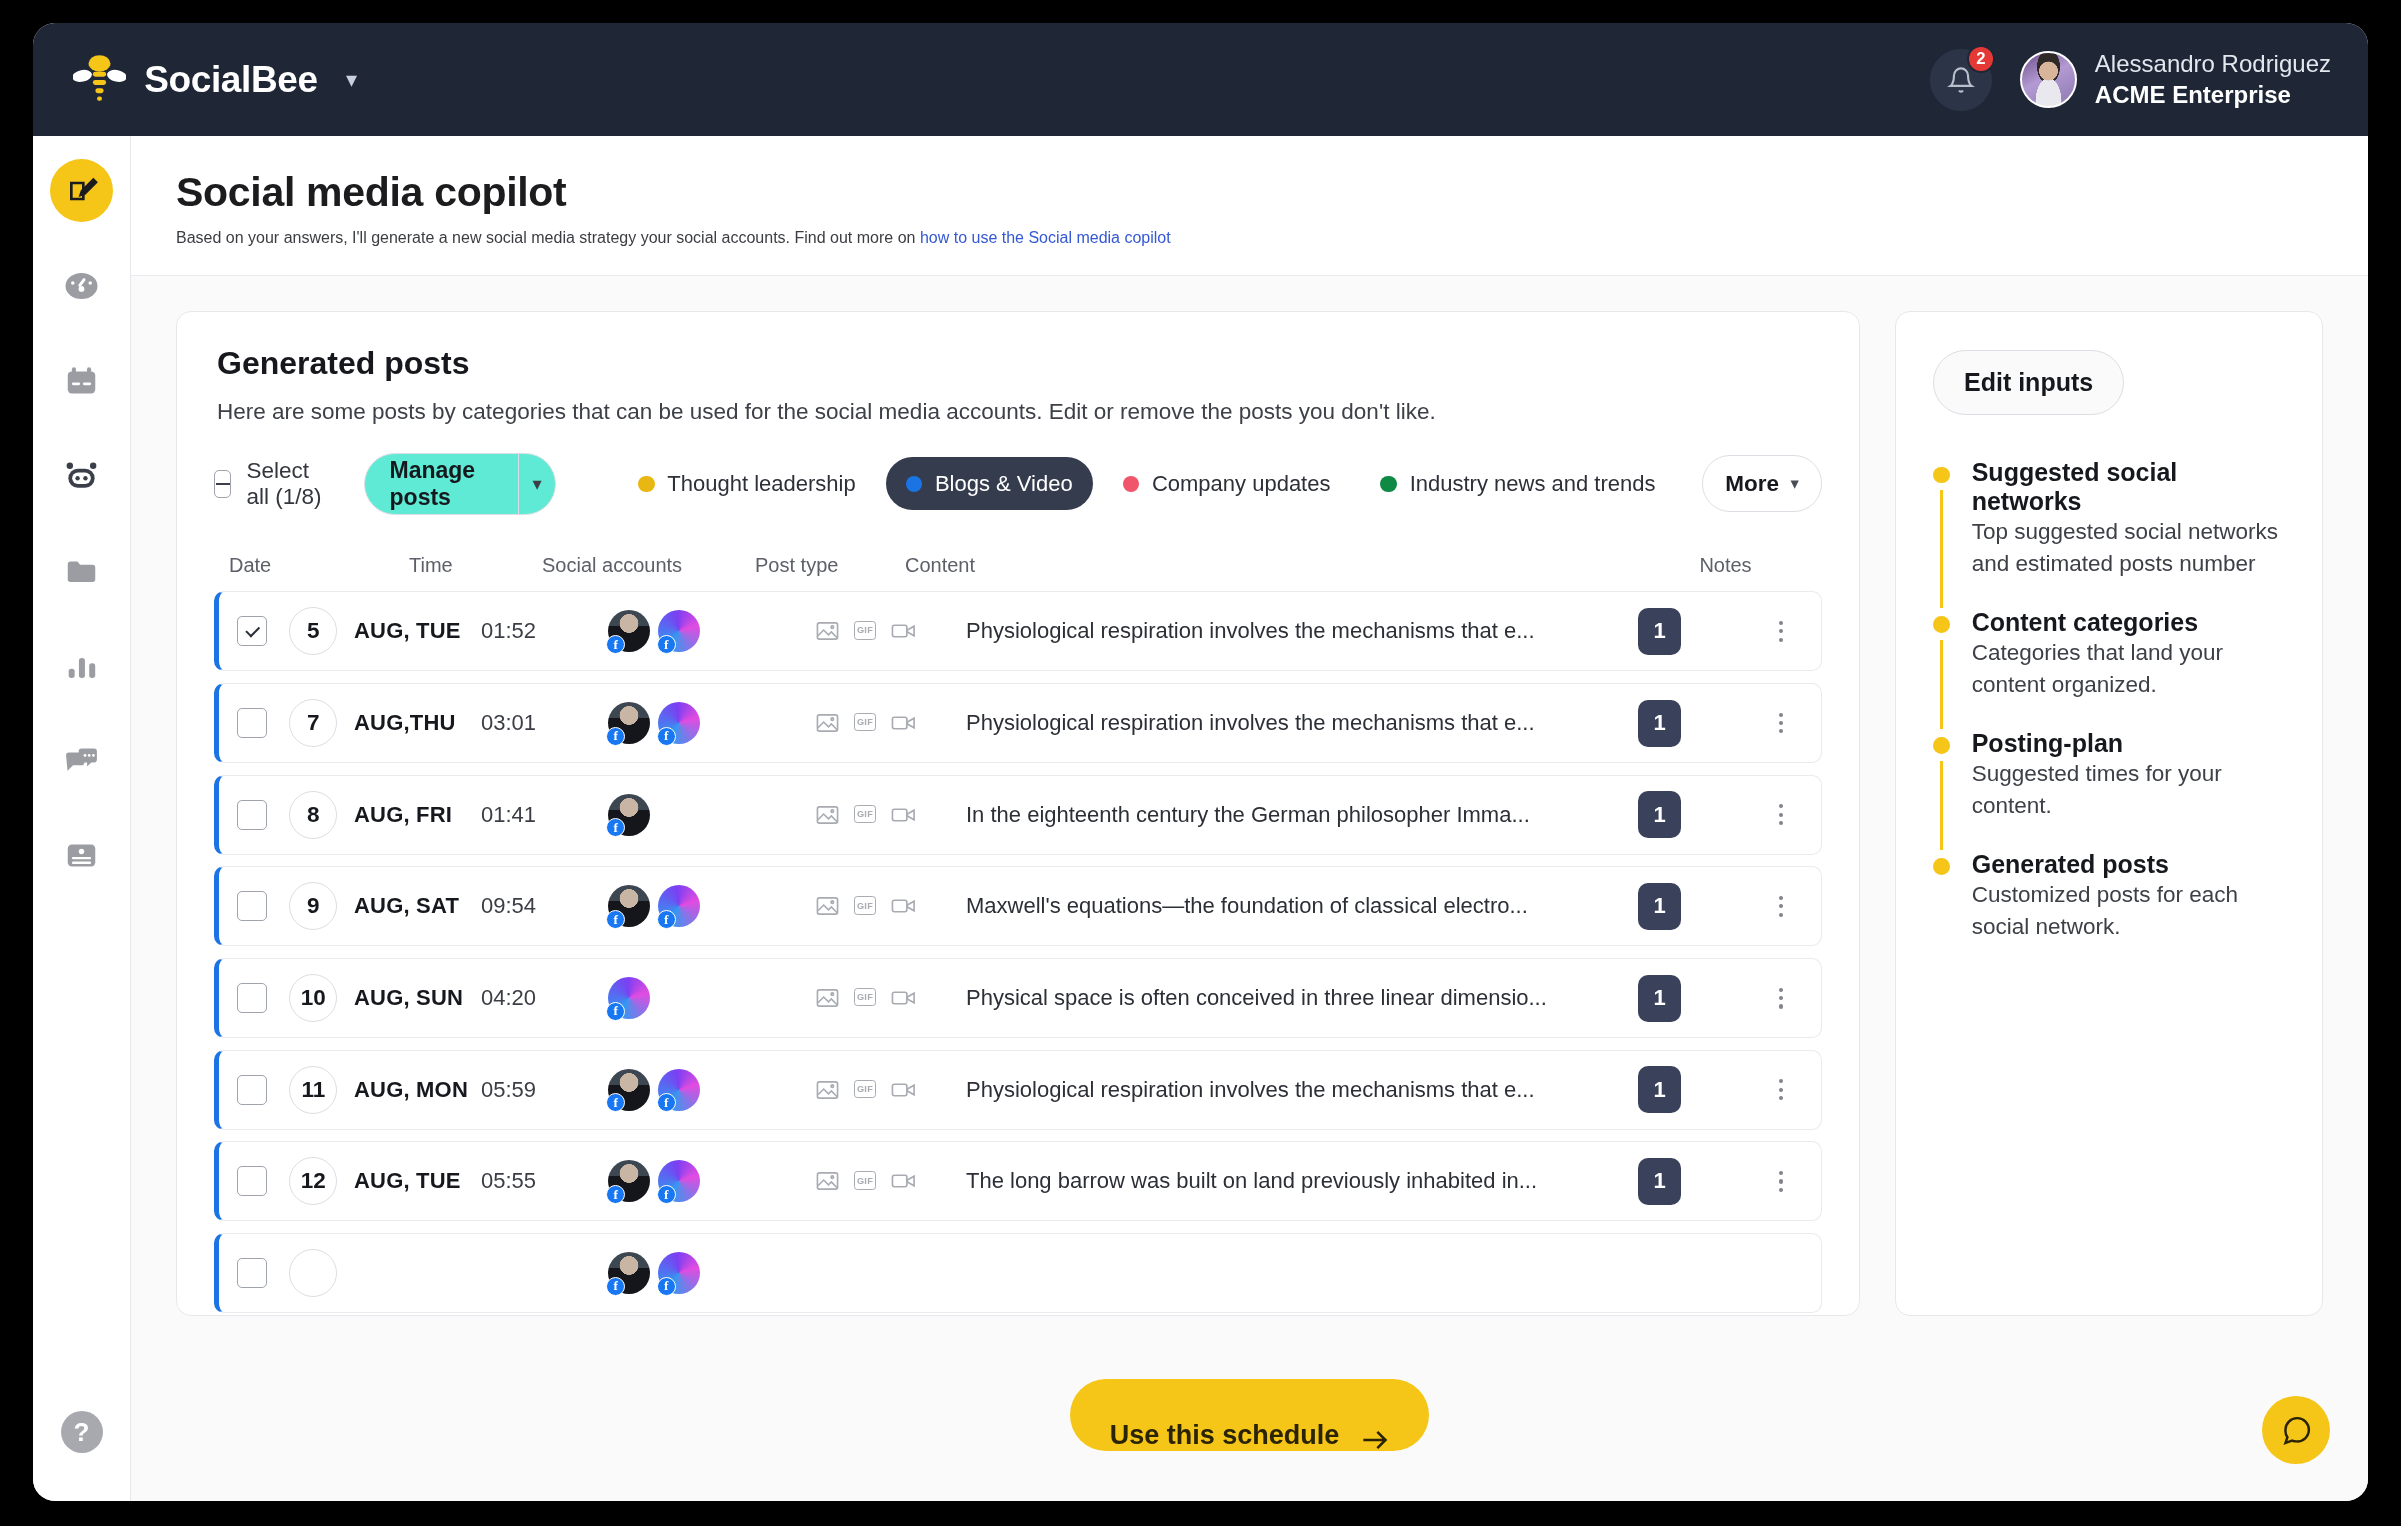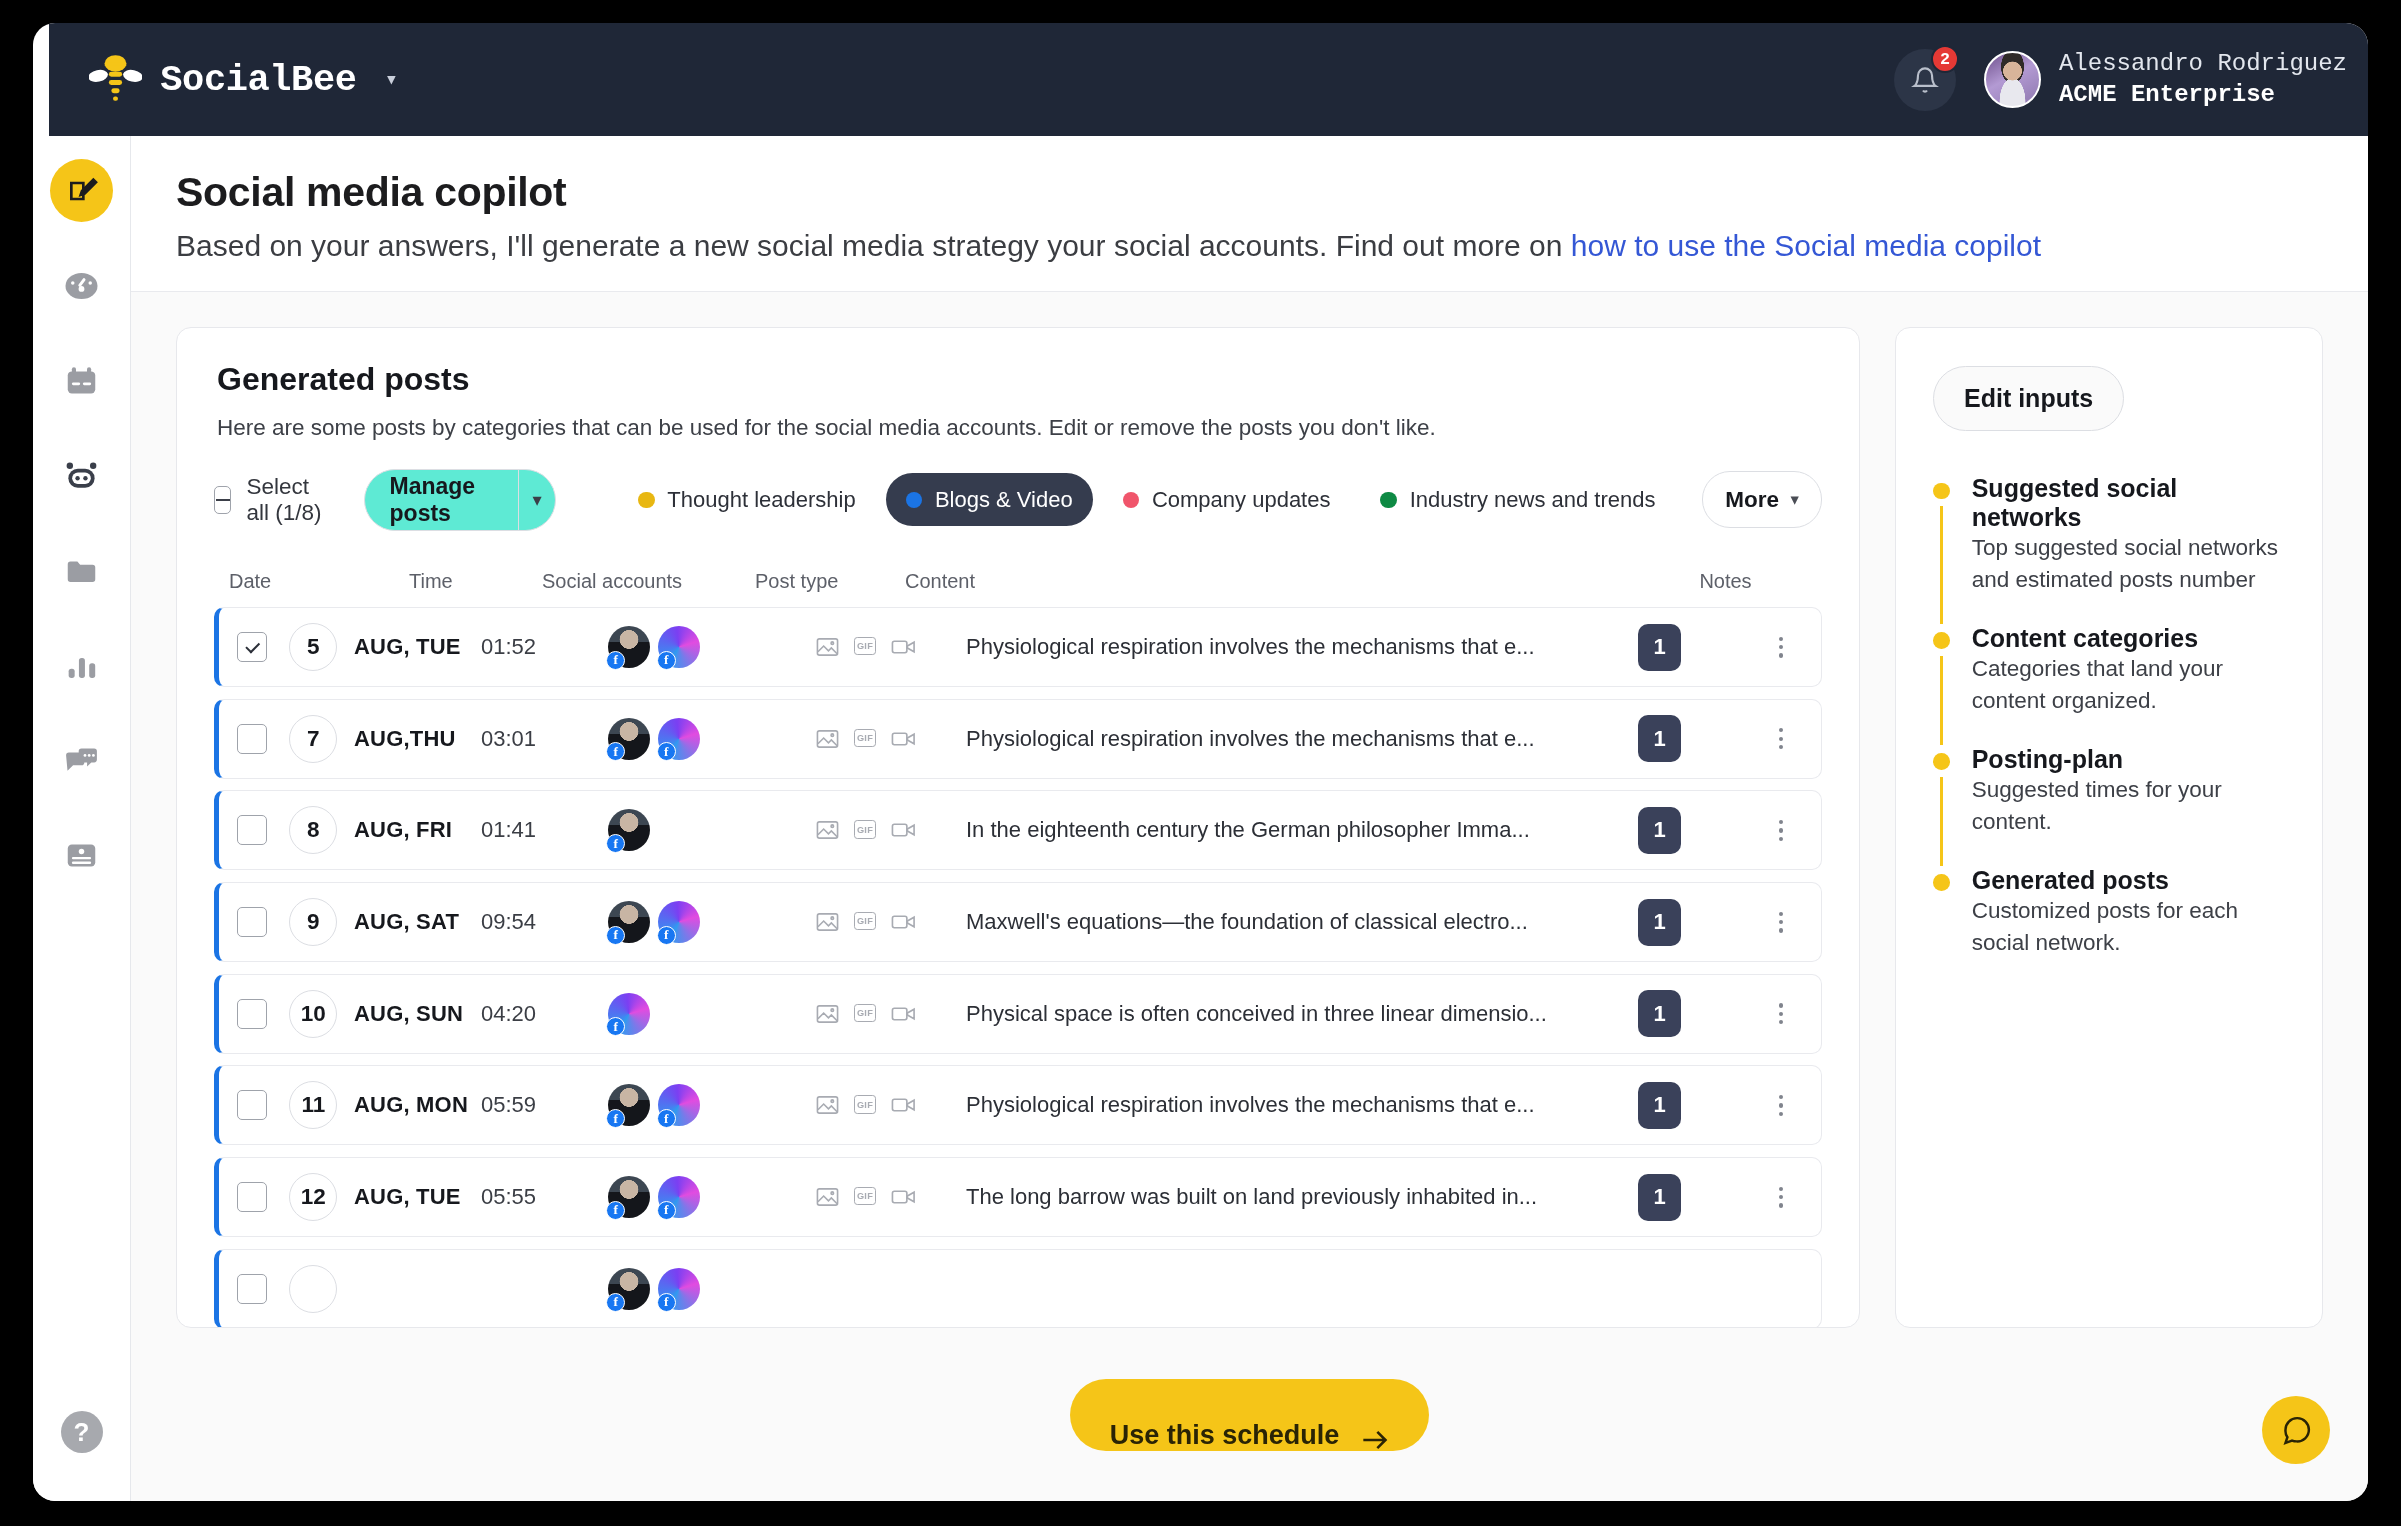--- a/index.html
+++ b/index.html
@@ -19,26 +19,25 @@
     left: 33px; top: 23px;
     width: 2335px; height: 1478px;
     background: #fff;
     border-radius: 22px;
     overflow: hidden;
     box-shadow: 0 6.7px 42px rgba(0,0,0,.55);
   }
 
   
   .topbar {
-    position: absolute; left: 16px; top: 0;
+    position: absolute; left: 0; top: 0;
     width: 100%; height: 113px;
     background: #1f2737;
     display: flex; align-items: center;
     padding: 0 37px 0 40px;
-    font-family: Liberation Mono, monospace;
   }
   .brand { display: flex; align-items: center; gap: 18.3px; }
   .bee-logo { width: 53px; height: 52px; position: relative; }
   .brand-name {
     color: #fff; font-size: 37px; font-weight: 700; letter-spacing: -0.4px;
   }
   .brand-caret { color: #c9cfdb; font-size: 22px; margin-left: 10px; }
   .topbar-right { margin-left: auto; display: flex; align-items: center; gap: 28px; }
   .bell-wrap {
     position: relative; width: 62px; height: 62px; border-radius: 50%;
@@ -92,21 +91,21 @@
     position: absolute; left: 98px; top: 113px;
     width: calc(100% - 98px); height: calc(100% - 113px);
     background: #fafafa;
     display: flex; flex-direction: column;
   }
   .page-head {
     background: #fff; padding: 33px 45px 28px 45px;
     border-bottom: 0.8px solid #e9eaee;
   }
   .page-title { font-size: 41px; font-weight: 700; color: #1c1c1e; letter-spacing: -0.3px; }
-  .page-sub { margin-top: 13.3px; font-size: 30px; color: #3b3d42; }
+  .page-sub { margin-top: 13.3px; font-size: 16px; color: #3b3d42; }
   .page-sub a { color: #3457d5; text-decoration: none; }
 
   .page-body { flex: 1; display: flex; gap: 35px; padding: 35px 45px 0 45px; overflow: hidden; }
 
   
   .card {
     flex: 1;
     background: #fff; border: 0.8px solid #e7e8ec; border-radius: 15px;
     display: flex; flex-direction: column;
     overflow: hidden; max-height: 1005px;

